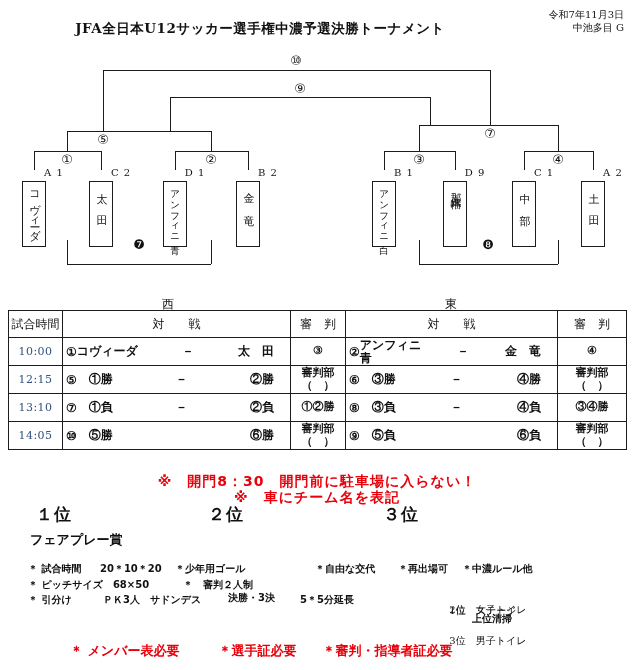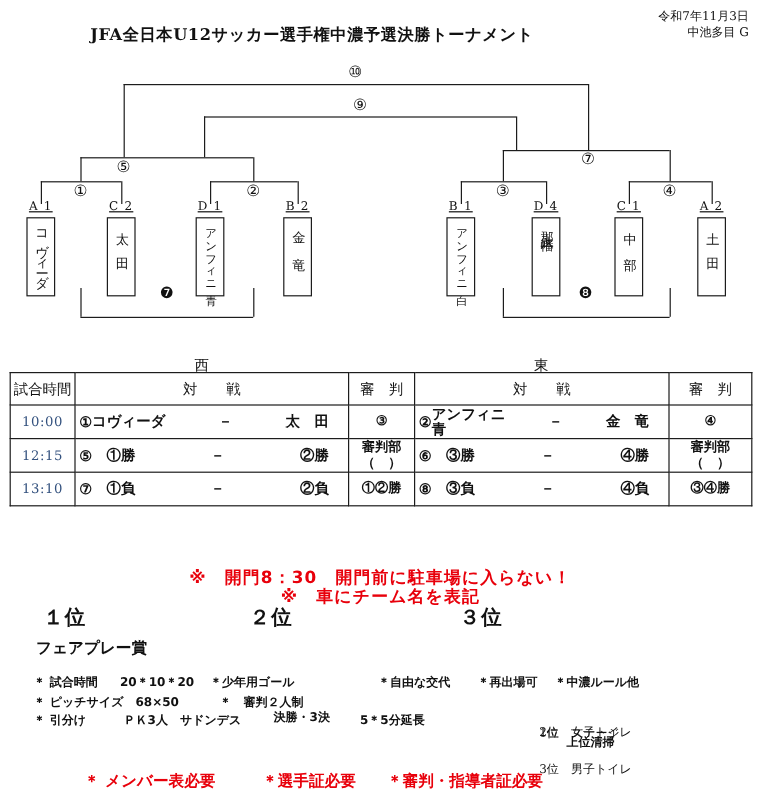--- a/index.html
+++ b/index.html
@@ -10,21 +10,21 @@
   }
   .hline{position:absolute;border-top:1.5px solid #1c1c1c;height:0;}
   .vline{position:absolute;border-left:1.5px solid #1c1c1c;width:0;}
   .circ{
     position:absolute;font-size:13px;line-height:14px;
     transform:translateX(-50%);background:#fff;padding:0 1px;
     font-family:"DejaVu Sans","Liberation Sans",sans-serif;
   }
   .seed{
     position:absolute;font-size:10px;letter-spacing:1px;
-    text-decoration:underline;transform:translateX(-50%);white-space:pre;
+    transform:translateX(-50%);white-space:pre;margin-left:20px;
   }
   .tbox{
     position:absolute;width:22px;height:62px;border:1.5px solid #1c1c1c;
     writing-mode:vertical-rl;text-orientation:upright;
     font-size:11px;line-height:22px;text-align:left;
     display:block;padding-top:2px;box-sizing:content-box;
   }
   .tbox.spread{letter-spacing:22px;}
   .tbox.mid{letter-spacing:2px;}
   .tbox.tight{font-size:9.5px;letter-spacing:0;line-height:22px;}
@@ -121,21 +121,21 @@
 <span class="circ" style="left:419px;top:153px;">③</span>
 <span class="circ" style="left:558px;top:153px;">④</span>
 <span class="circ" style="left:139px;top:238px;">❼</span>
 <span class="circ" style="left:488px;top:238px;">❽</span>
 
 <span class="seed" style="left:34px;top:167px;">A 1</span>
 <span class="seed" style="left:101px;top:167px;">C 2</span>
 <span class="seed" style="left:175px;top:167px;">D 1</span>
 <span class="seed" style="left:248px;top:167px;">B 2</span>
 <span class="seed" style="left:384px;top:167px;">B 1</span>
-<span class="seed" style="left:455px;top:167px;">D 4</span>
+<span class="seed" style="left:455px;top:167px;">D 9</span>
 <span class="seed" style="left:524px;top:167px;">C 1</span>
 <span class="seed" style="left:593px;top:167px;">A 2</span>
 
 <div class="tbox" style="left:22px;top:181px;">コヴィーダ</div>
 <div class="tbox spread" style="left:89px;top:181px;">太田</div>
 <div class="tbox tight" style="left:163px;top:181px;">アンフィニ青</div>
 <div class="tbox spread" style="left:236px;top:181px;">金竜</div>
 <div class="tbox tight" style="left:372px;top:181px;">アンフィニ白</div>
 <div class="tbox mid" style="left:443px;top:181px;">郡上八幡</div>
 <div class="tbox spread" style="left:512px;top:181px;">中部</div>
@@ -224,20 +224,43 @@
           <div class="match">
       <span class="m-num">⑧</span>
       <span class="m-a">　③負</span>
       <span class="m-dash">－</span>
       <span class="m-b">④負</span>
     </div>
         </td>
     <td class="ref">③④勝</td>
   </tr>
 
+  <tr class="dr">
+    <td class="time">14:05</td>
+    <td>
+          <div class="match">
+      <span class="m-num">⑩</span>
+      <span class="m-a">　⑤勝</span>
+      <span class="m-dash"></span>
+      <span class="m-b">⑥勝</span>
+    </div>
+        </td>
+    <td class="ref">審判部
+（　）</td>
+    <td>
+          <div class="match">
+      <span class="m-num">⑨</span>
+      <span class="m-a">　⑤負</span>
+      <span class="m-dash"></span>
+      <span class="m-b">⑥負</span>
+    </div>
+        </td>
+    <td class="ref">審判部
+（　）</td>
+  </tr>
 </tbody>
   </table>
 
 <div class="redline" style="top:473px;">※　開門8：30　開門前に駐車場に入らない！</div>
 <div class="redline" style="top:489px;">※　車にチーム名を表記</div>
 
 <div class="place" style="left:36px;top:503px;">１位</div>
 <div class="place" style="left:208px;top:503px;">２位</div>
 <div class="place" style="left:383px;top:503px;">３位</div>
 <div class="fair">フェアプレー賞</div>

